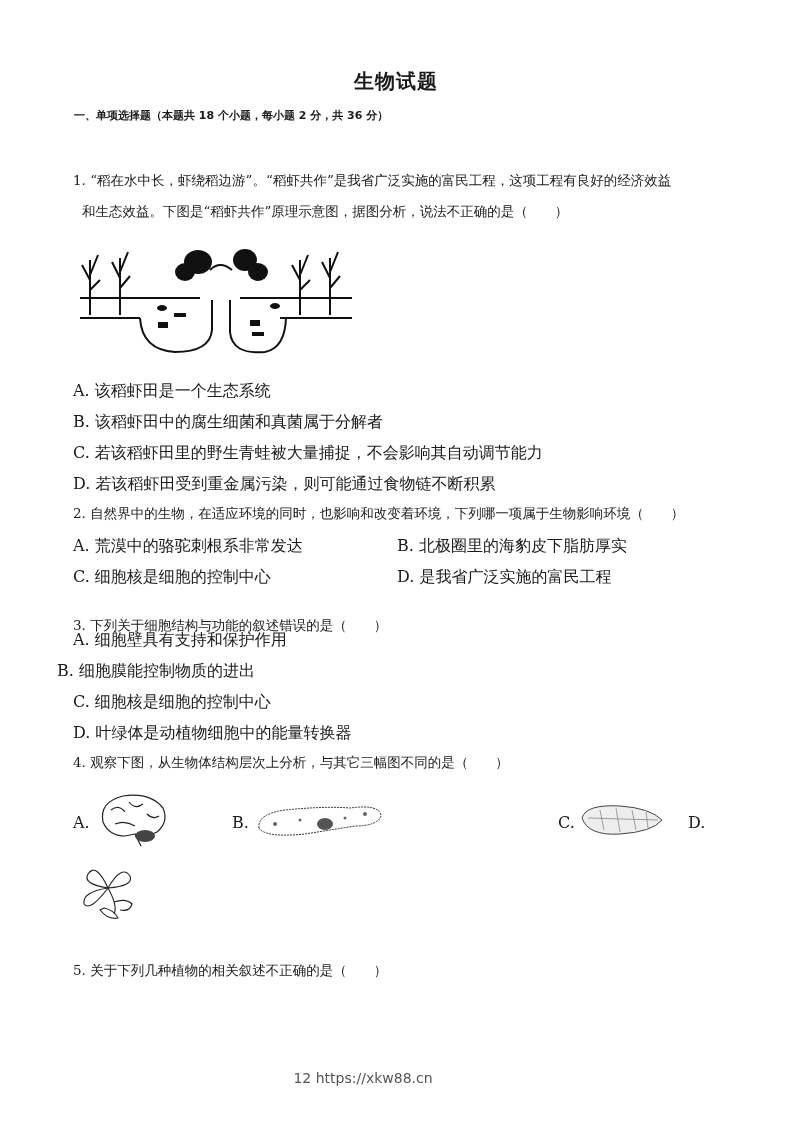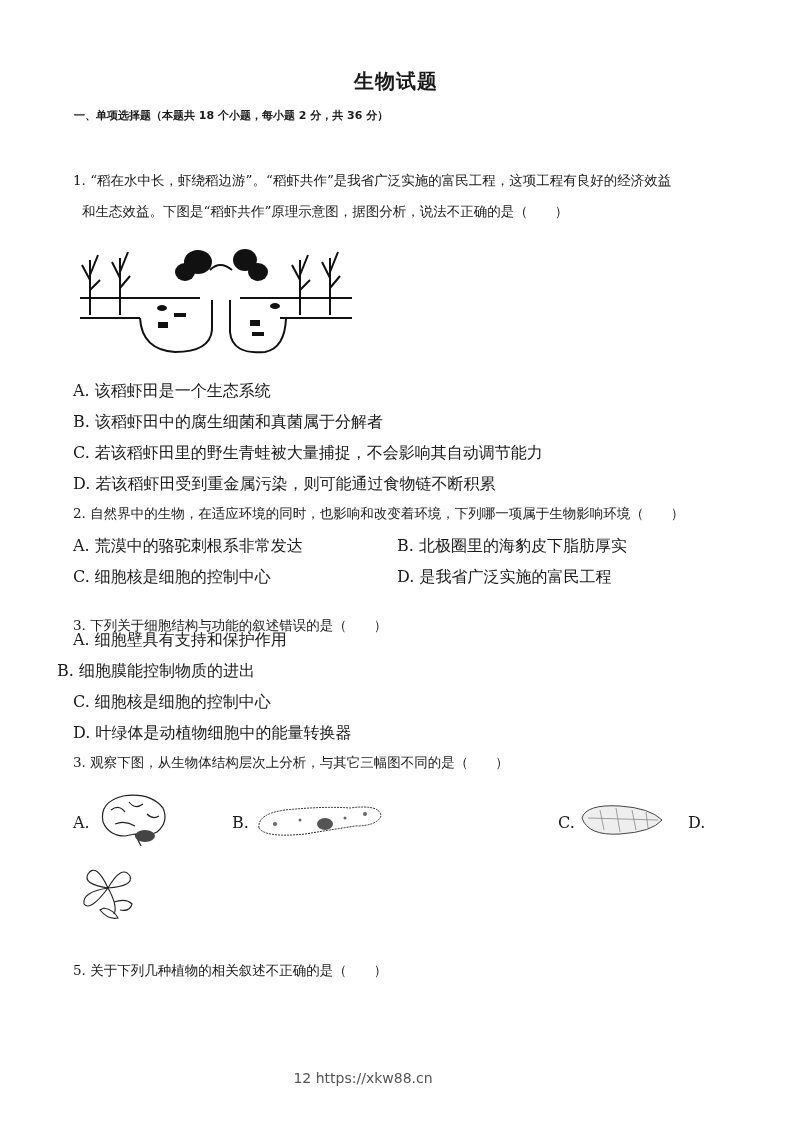--- a/index.html
+++ b/index.html
@@ -83,21 +83,21 @@
 <div class="abs opt" style="left:397px;top:536px;">B. 北极圈里的海豹皮下脂肪厚实</div>
 <div class="abs opt" style="left:73px;top:567px;">C. 细胞核是细胞的控制中心</div>
 <div class="abs opt" style="left:397px;top:567px;">D. 是我省广泛实施的富民工程</div>
 
 <div class="abs q" style="top:617px;">3. 下列关于细胞结构与功能的叙述错误的是（　　）</div>
 <div class="abs opt" style="left:73px;top:630px;">A. 细胞壁具有支持和保护作用</div>
 <div class="abs opt" style="left:57px;top:661px;">B. 细胞膜能控制物质的进出</div>
 <div class="abs opt" style="left:73px;top:692px;">C. 细胞核是细胞的控制中心</div>
 <div class="abs opt" style="left:73px;top:723px;">D. 叶绿体是动植物细胞中的能量转换器</div>
 
-<div class="abs q" style="top:754px;">3. 观察下图，从生物体结构层次上分析，与其它三幅图不同的是（　　）</div>
+<div class="abs q" style="top:754px;">4. 观察下图，从生物体结构层次上分析，与其它三幅图不同的是（　　）</div>
 
 <div class="abs opt" style="left:73px;top:813px;">A.</div>
 <svg class="fig" style="left:95px;top:790px;" width="75" height="60" viewBox="0 0 75 60">
   <g stroke="#222" fill="none" stroke-width="1.2">
     <path d="M8 32 Q4 12 28 6 Q55 2 68 18 Q74 32 62 42 Q50 48 40 44 L30 46 Q14 46 8 32 Z"></path>
     <path d="M16 20 Q24 14 30 22 M34 12 Q40 20 48 14 M52 24 Q58 30 64 26 M20 34 Q30 30 40 36"></path>
     <path d="M40 44 L46 56"></path>
   </g>
   <ellipse cx="50" cy="46" rx="10" ry="6" fill="#444"></ellipse>
 </svg>

